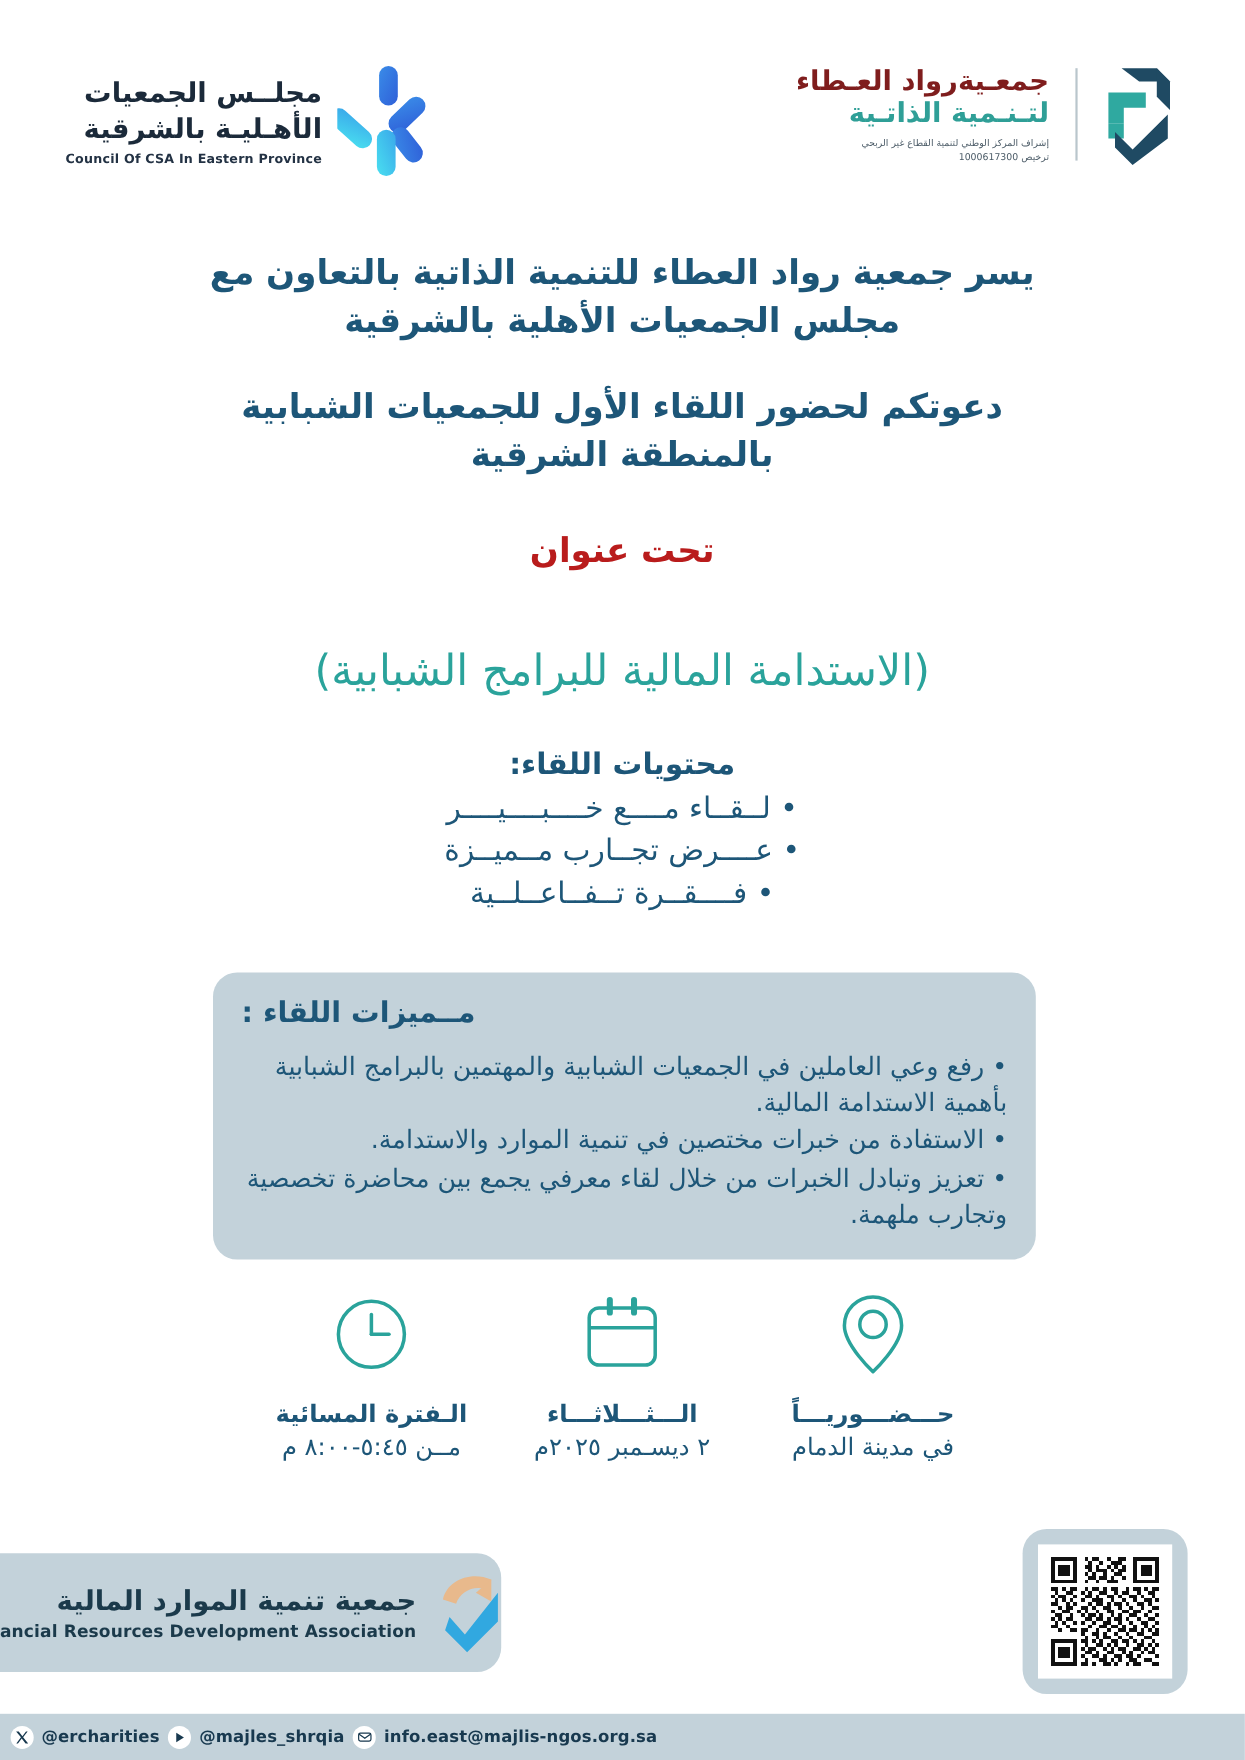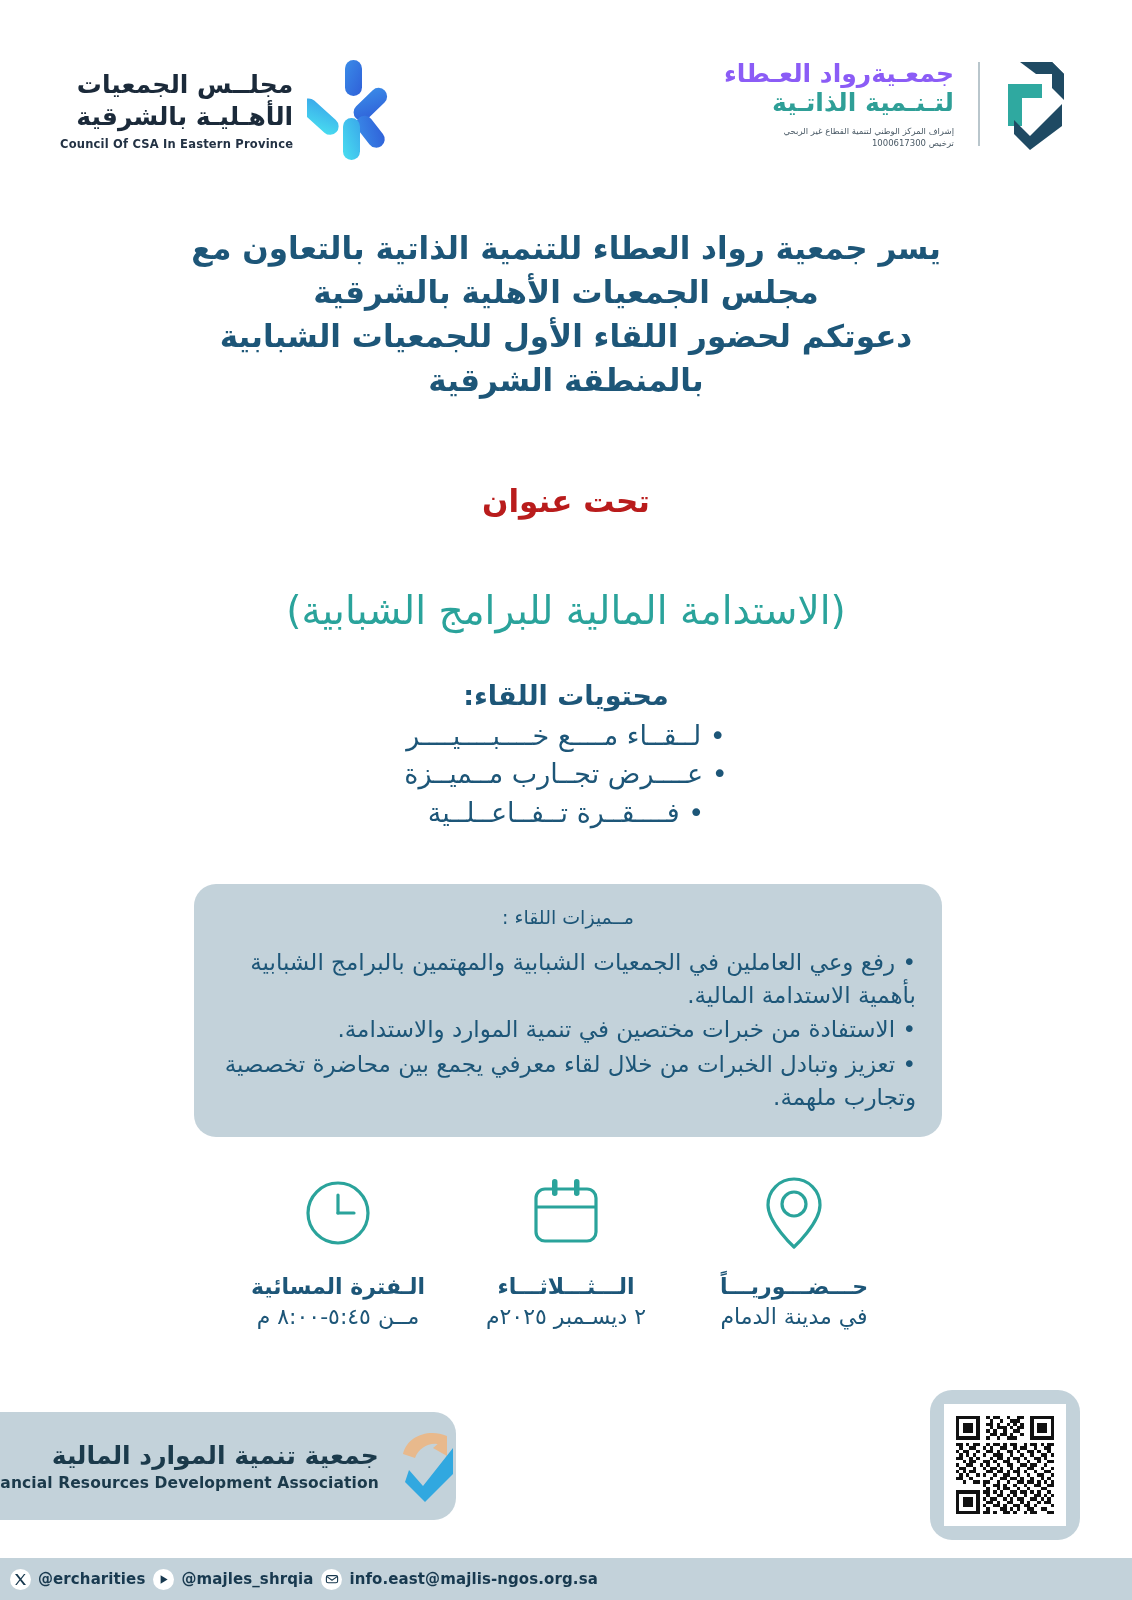--- a/index.html
+++ b/index.html
@@ -15,50 +15,50 @@
   
   .hdr{position:absolute;top:0;left:0;right:0;height:200px;}
   .logo-left{position:absolute;left:60px;top:58px;display:flex;align-items:center;gap:14px;direction:ltr;}
   .logo-left .txt{text-align:right;direction:rtl;}
   .logo-left .ar1{font-size:25px;color:#1b2a3a;font-weight:700;line-height:1.28;letter-spacing:.5px;white-space:nowrap;}
   .logo-left .en1{font-size:11.5px;color:#233244;font-weight:600;letter-spacing:.2px;margin-top:4px;direction:ltr;text-align:left;white-space:nowrap;}
   .mark-csa{width:92px;height:104px;flex:0 0 auto;}
 
   .logo-right{position:absolute;right:56px;top:54px;display:flex;align-items:center;gap:0px;direction:ltr;}
   .logo-right .txtwrap{text-align:right;direction:rtl;padding-left:0;padding-right:14px;}
-  .logo-right .r1{font-size:25px;color:#8b5cf6;font-weight:700;line-height:1.18;white-space:nowrap;letter-spacing:.5px;}
+  .logo-right .r1{font-size:25px;color:#7f1d1d;font-weight:700;line-height:1.18;white-space:nowrap;letter-spacing:.5px;}
   .logo-right .r2{font-size:25px;color:#2f9f97;font-weight:700;line-height:1.18;white-space:nowrap;letter-spacing:.5px;}
   .logo-right .r3{font-size:8.5px;color:#4a5a66;margin-top:7px;white-space:nowrap;line-height:1.45;}
   .logo-right .r4{font-size:8.5px;color:#4a5a66;white-space:nowrap;line-height:1.45;}
   .divline{width:2px;height:84px;background:#b9c6cc;margin:0 10px;}
   .mark-rwad{width:86px;height:100px;flex:0 0 auto;}
 
   
   .intro{position:absolute;top:226px;left:0;right:0;text-align:center;color:#1d5678;}
   .intro p{margin:0;font-size:31px;line-height:1.42;font-weight:600;}
-  .intro .blk2{}
+  .intro .blk2{margin-top:34px;}
 
   .under{position:absolute;top:483px;left:0;right:0;text-align:center;}
   .under .t1{font-size:31px;color:#b91c1c;font-weight:600;}
   .title-main{position:absolute;top:588px;left:0;right:0;text-align:center;}
   .title-main span{font-size:39px;color:#2aa39b;font-weight:400;letter-spacing:.3px;}
 
   
   .contents{position:absolute;top:680px;right:0;left:0;text-align:center;color:#1d5678;}
   .contents .ch{font-size:27px;font-weight:700;padding-right:0;}
   .contents ul{list-style:none;margin:6px 0 0 0;padding:0;}
   .contents li{font-size:27px;line-height:1.42;font-weight:500;}
 
   
   .benefits{
     position:absolute;top:884px;right:190px;width:748px;
     background:#c3d2da;border-radius:22px;padding:22px 26px 22px 26px;
     box-sizing:border-box;color:#1d5678;
   }
-  .benefits .bh{font-size:19px;font-weight:400;text-align:center;margin-bottom:18px;}
+  .benefits .bh{font-size:26px;font-weight:700;text-align:left;margin-bottom:18px;}
   .benefits ul{list-style:none;margin:0;padding:0;}
   .benefits li{font-size:23px;line-height:1.42;font-weight:500;text-align:right;margin-bottom:2px;}
 
   
   .inforow{position:absolute;top:1172px;left:0;right:0;display:flex;justify-content:center;gap:0px;}
   .infocol{width:228px;text-align:center;}
   .infocol .ico{height:82px;display:flex;align-items:center;justify-content:center;}
   .infocol .l1{font-size:22px;color:#1d5678;font-weight:600;margin-top:18px;line-height:1.35;}
   .infocol .l2{font-size:22px;color:#1d5678;font-weight:500;line-height:1.35;}
 

